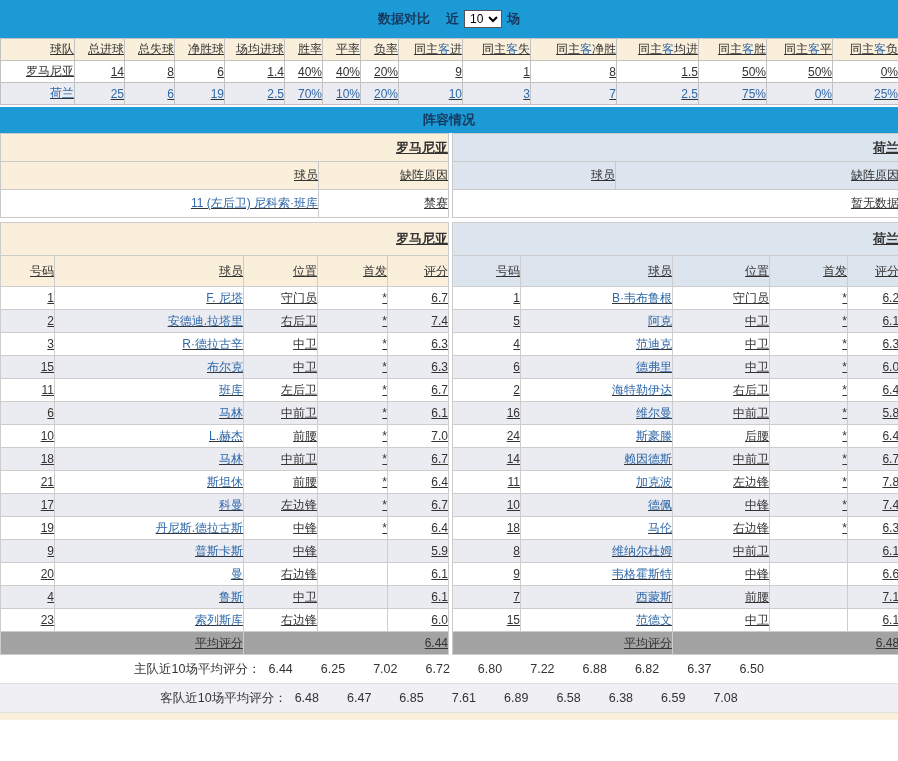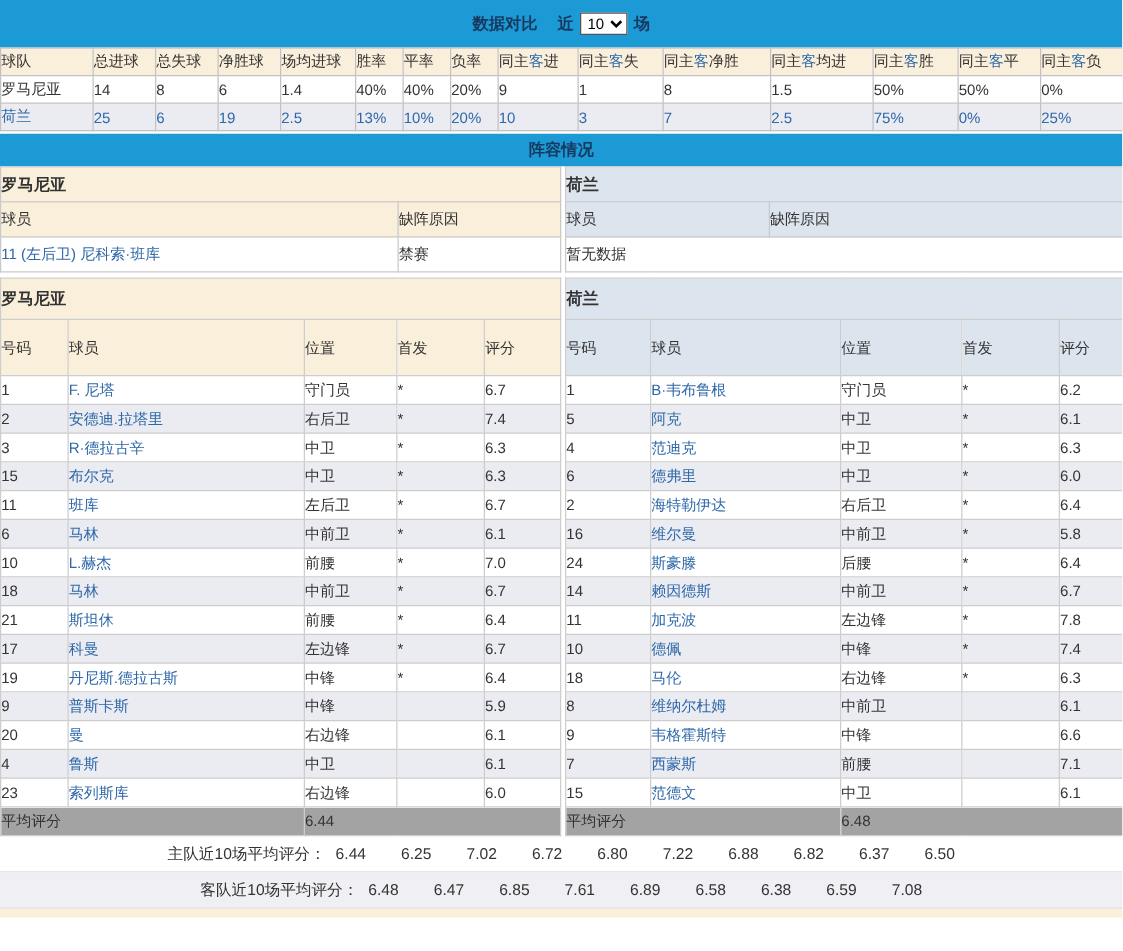--- a/index.html
+++ b/index.html
@@ -9,21 +9,21 @@
 
   .bar { background:#1B9AD5; display:flex; align-items:center; justify-content:center;
          font-weight:bold; color:#17395F; }
   .bar1 { height:38px; font-size:13px; gap:16px; }
   .bar2 { height:26px; font-size:13px; margin-top:2px;justify-content:center; }
   .bar3 { height:30px; font-size:13px; color:#fff; }
   .near-group { display:flex; align-items:center; gap:5px; }
   .near-group select { font-size:12px; height:18px; border:1px solid #555; background:#fff;
          font-family:"Liberation Sans",sans-serif; padding:0 1px; }
 
-  table { border-collapse:collapse; table-layout:fixed; text-align:left; color:#333; }
+  table { border-collapse:collapse; table-layout:fixed; text-align:right; color:#333;text-decoration:underline; }
 
   
   .cmp { width:898px; font-size:12px; }
   .cmp th { background:#FAEFDA; font-weight:normal; height:22px; border:1px solid #C2C2C2; padding:0; overflow:hidden; white-space:nowrap; }
   .cmp td { height:22px; border:1px solid #C2C2C2; padding:0; }
   .cmp tbody tr:nth-of-type(2) { background:#EBEBF2; }
   .cmp tbody tr:nth-of-type(2) td { color:#2E68A8; }
   .hl { color:#2E68A8; }
 
   
@@ -36,21 +36,21 @@
   .lu-right .team th, .lu-right .hdr th { background:#DCE4EE; }
   .link { color:#2E68A8; cursor:pointer; }
   .note { height:25px; line-height:25px; text-align:center; font-size:12px; color:#333;
           border-bottom:1px solid #DCDCDC; background:#fff; }
 
   
   .ratings-wrap { margin-top:4px; }
   .rt { font-size:12px; }
   .rt th, .rt td { border:1px solid #CDCDCD; padding:0; overflow:hidden; white-space:nowrap; }
   .rt .team th { height:33px; font-size:13px; font-weight:bold; }
-  .rt .cols th { height:45px; font-weight:normal; }
+  .rt .cols th { height:31px; font-weight:normal; }
   .rt tbody td { height:23px; }
   .rt tbody tr:nth-of-type(even) td { background:#EBEBF2; }
   .rt tfoot td { height:23px; background:#a3a3a3; }
   .rt-left .team th, .rt-left .cols th { background:#FAEFDA; }
   .rt-right .team th, .rt-right .cols th { background:#DCE4EE; }
 
   
   .avgrow { height:29px; line-height:29px; text-align:center; font-size:12.5px; color:#333;
             border-bottom:1px solid #E0E0E0; background:#fff; }
   .avgrow.away { background:#EFEFF4;text-align:center; }
@@ -146,21 +146,21 @@
           <td>50%</td>
           <td>0%</td>
         </tr>
 
         <tr>
           <td>荷兰</td>
           <td>25</td>
           <td>6</td>
           <td>19</td>
           <td>2.5</td>
-          <td>13%</td>
+          <td>70%</td>
           <td>10%</td>
           <td>20%</td>
           <td>10</td>
           <td>3</td>
           <td>7</td>
           <td>2.5</td>
           <td>75%</td>
           <td>0%</td>
           <td>25%</td>
         </tr>

